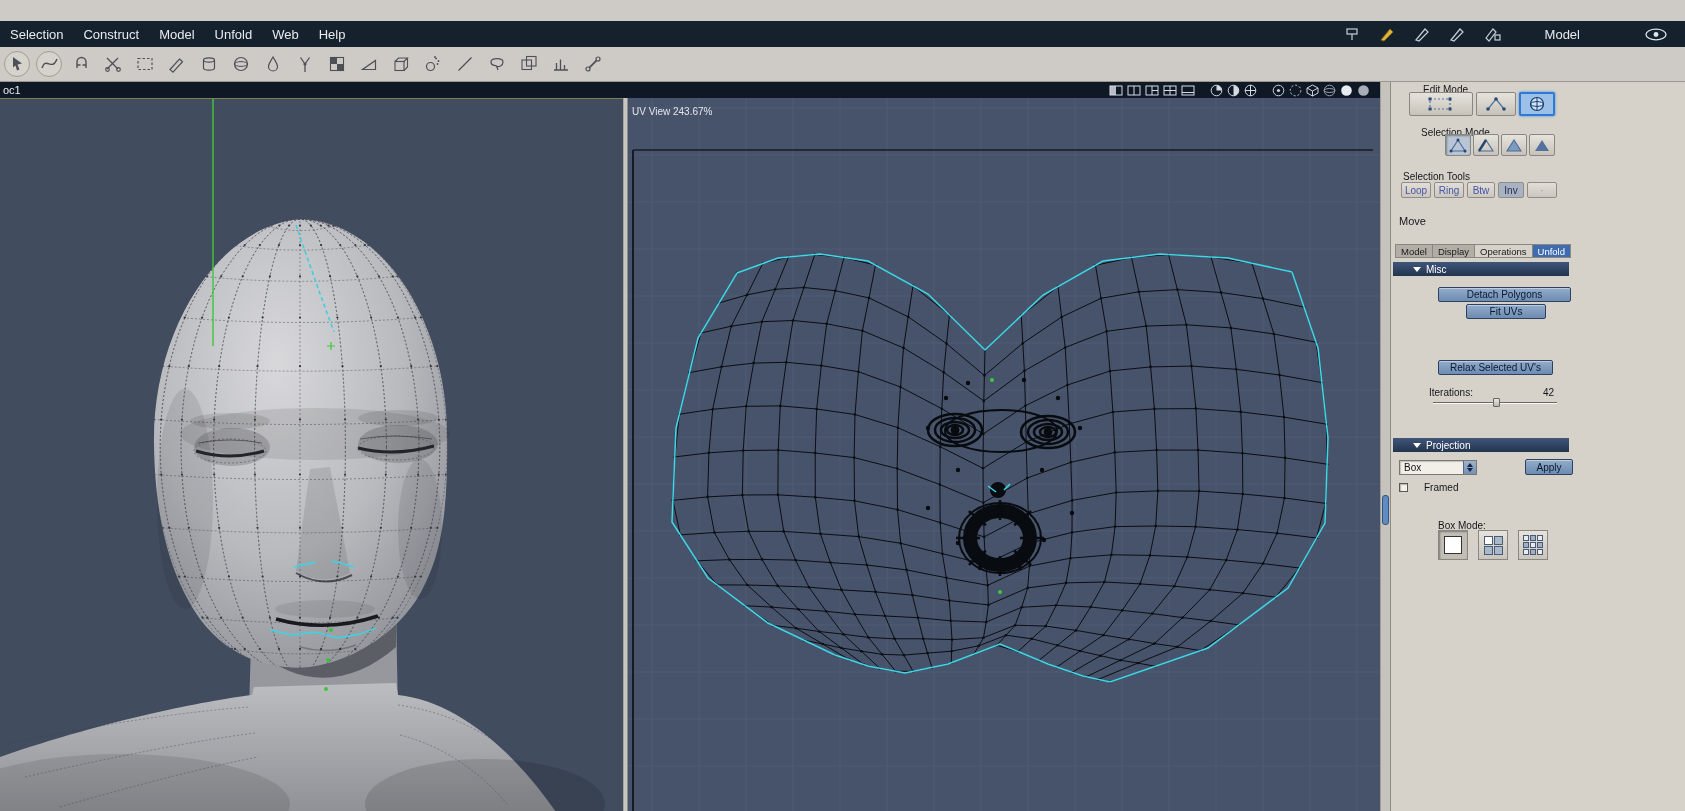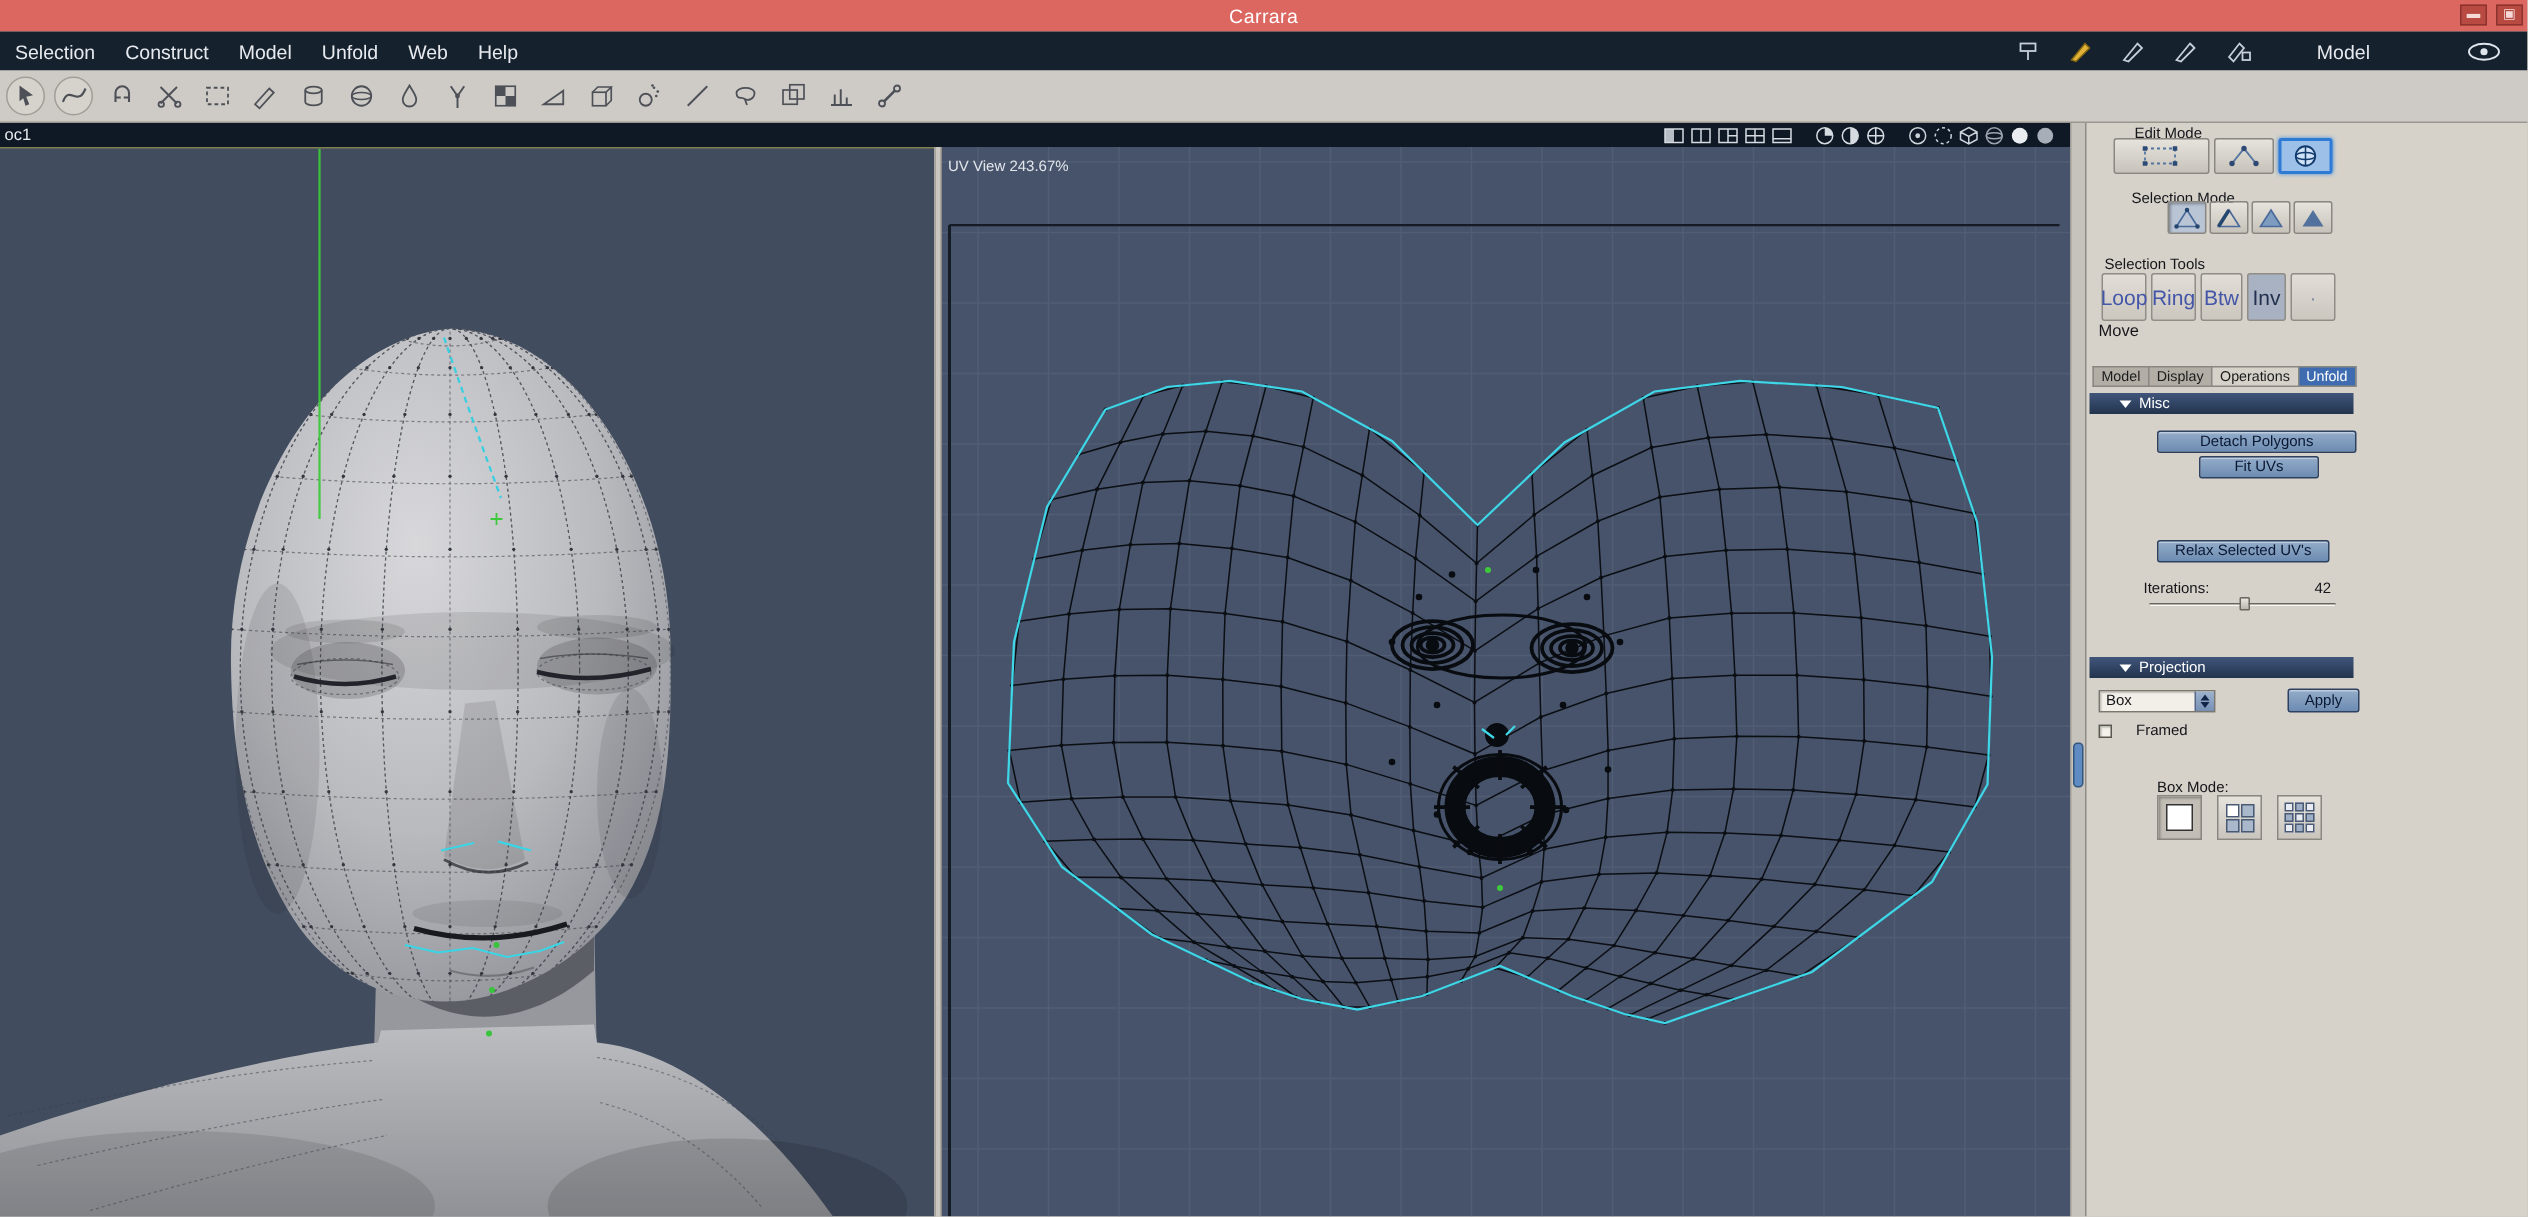--- a/index.html
+++ b/index.html
@@ -42,21 +42,21 @@
 .vscroll{left:1380px;top:82px;width:10px;height:729px;background:#c6c3bd;border-left:1px solid #a09d97}
 .vscroll-handle{position:absolute;left:1px;top:413px;width:7px;height:30px;background:#5f8ac2;border:1px solid #33567e;border-radius:3px}
 
 
 .panel{left:1390px;top:82px;width:295px;height:729px;background:#d6d2ca;border-left:1px solid #8f8c86;font-size:10px;color:#15151a}
 .plabel{position:absolute;font-size:10px;color:#15151a;white-space:nowrap}
 .seg{position:absolute;display:flex;gap:3px}
 .btn-gray{display:flex;align-items:center;justify-content:center;background:linear-gradient(#e6e3dc,#c7c3bb);border:1px solid #8a8781;border-radius:2px}
 .btn-gray.glow{background:#9cc0e8;border:2px solid #2e7bd6;box-shadow:0 0 3px #4a90d9}
 .btn-gray.pressed{background:#b9c4d4;box-shadow:inset 1px 1px 2px rgba(0,0,0,.35)}
-.tool-sm{height:32px;display:flex;align-items:center;justify-content:center;background:linear-gradient(#e2ded7,#cbc7bf);border:1px solid #908d87;color:#4356a8;font-size:14px;border-radius:2px}
+.tool-sm{height:16px;display:flex;align-items:center;justify-content:center;background:linear-gradient(#e2ded7,#cbc7bf);border:1px solid #908d87;color:#4356a8;font-size:10px;border-radius:2px}
 .tool-sm.pressed{background:#a9b2c3;color:#23314f}
 .tool-sm.muted{color:#8a8fa8}
 .tabs{position:absolute;display:flex}
 .tab{height:14px;padding:0 5px;font-size:9.5px;display:flex;align-items:center;background:#b2aea6;border:1px solid #8a8781;border-right:none;color:#1a1a1a;white-space:nowrap}
 .tab:last-child{border-right:1px solid #8a8781}
 .tab.active{background:#d6d2ca}
 .tab.blue{background:#3f6cb0;color:#fff}
 .sect-header{position:absolute;left:2px;width:176px;height:14px;background:linear-gradient(#40557a,#22344e);color:#fff;display:flex;align-items:center;gap:5px;padding-left:20px;font-size:10px}
 .tri{width:0;height:0;border-left:4px solid transparent;border-right:4px solid transparent;border-top:5px solid #fff}
 .btn-steel{position:absolute;display:flex;align-items:center;justify-content:center;background:linear-gradient(#93acc9,#6d8cb2);border:1px solid #2f4160;border-radius:2px;color:#0a1832;font-size:10px;box-shadow:inset 0 1px 0 rgba(255,255,255,.4);white-space:nowrap}
@@ -78,27 +78,20 @@
 .bm-grid3{display:grid;grid-template-columns:6px 6px 6px;grid-template-rows:6px 6px 6px;gap:1px}
 .bm-grid3 span{border:1px solid #4a5a75;background:#9fb0c6}
 .bm-grid3 span:nth-child(odd){background:#e8ecf2}
 .bm-white{width:18px;height:18px;background:#fff;border:1px solid #333}
 </style>
 </head>
 <body>
 
 <div class="screen">
 
-  <div class="titlebar abs">
-    <span class="title-text">Carrara</span>
-    <span class="win-controls">
-      <span class="win-btn">▬</span>
-      <span class="win-btn">▣</span>
-    </span>
-  </div>
 
   <div class="menubar abs">
     <span class="menu-item">Selection</span>
     <span class="menu-item">Construct</span>
     <span class="menu-item">Model</span>
     <span class="menu-item">Unfold</span>
     <span class="menu-item">Web</span>
     <span class="menu-item">Help</span>
     <span class="menubar-right">
       <svg width="18" height="16">

